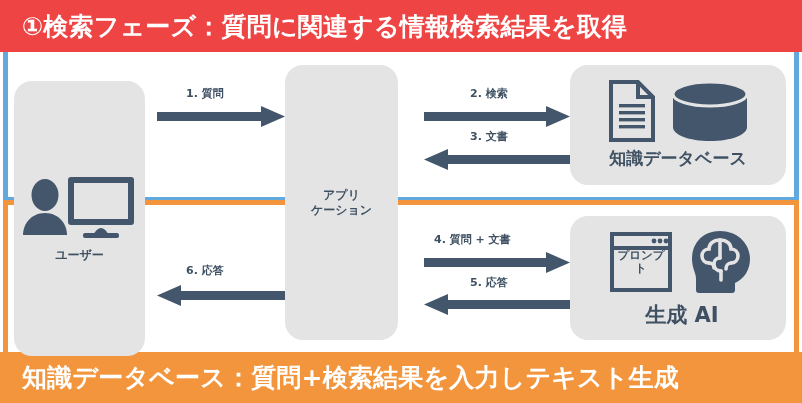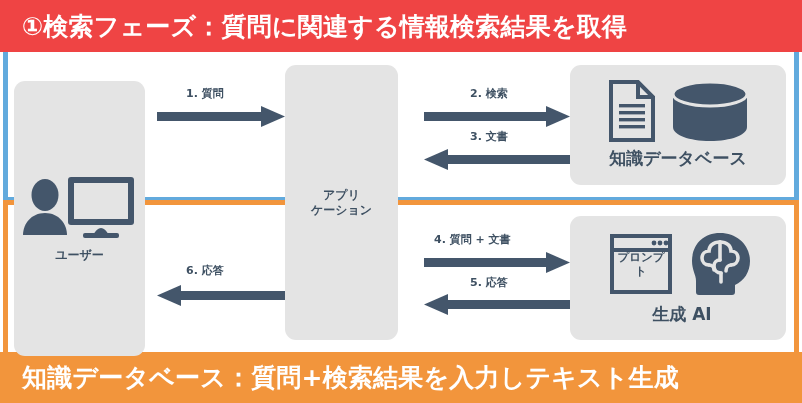--- a/index.html
+++ b/index.html
@@ -65,21 +65,21 @@
     height: 152px;
     border-left: 5px solid #F2953C;
     border-right: 5px solid #F2953C;
     border-top: 5px solid #F2953C;
   }
 
   
   .node {
     position: absolute;
     background: #E4E4E4;
-    border-radius: 11px;
+    border-radius: 18px;
     box-sizing: border-box;
     display: flex;
     flex-direction: column;
     align-items: center;
     justify-content: center;
   }
   .node-label {
     color: #3E5062;
     font-weight: bold;
     font-size: 12px;
@@ -88,21 +88,21 @@
     white-space: nowrap;
   }
 
   #node-user   { left: 14px;  top: 65px;  width: 131px; height: 275px; margin-top: 16px; }
   #node-app    { left: 285px; top: 65px;  width: 113px; height: 275px; }
   #node-kb     { left: 570px; top: 65px;  width: 216px; height: 120px; }
   #node-genai  { left: 570px; top: 216px; width: 216px; height: 124px; padding-left: 8px; }
 
   #node-user .node-label   { margin-top: 9px; }
   #node-kb .node-label     { margin-top: 6px; font-size: 17px; }
-  #node-genai .node-label  { margin-top: 6px; font-size: 17px; text-align: center; }
+  #node-genai .node-label  { margin-top: 6px; font-size: 21px; text-align: center; }
 
   .icon-row {
     display: flex;
     align-items: center;
     justify-content: center;
   }
 
   
   .arrow {
     position: absolute;

